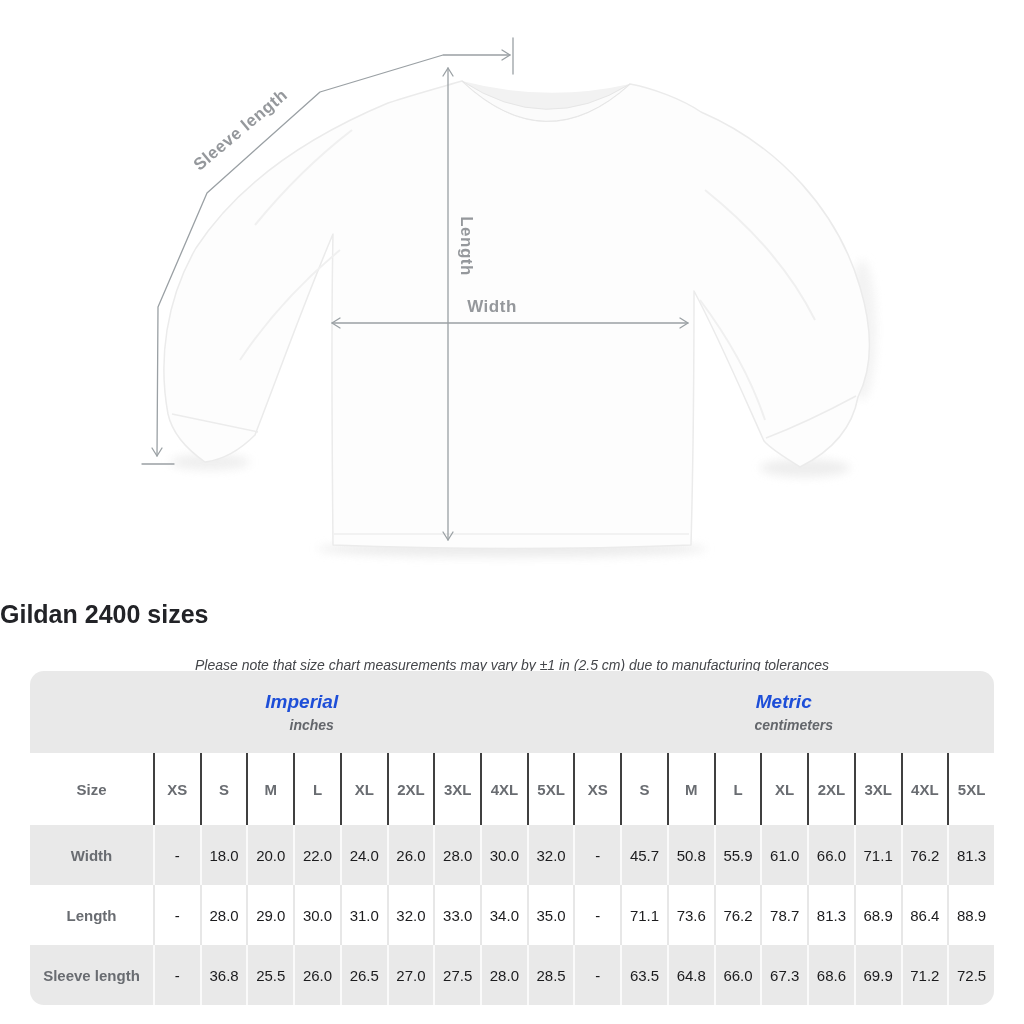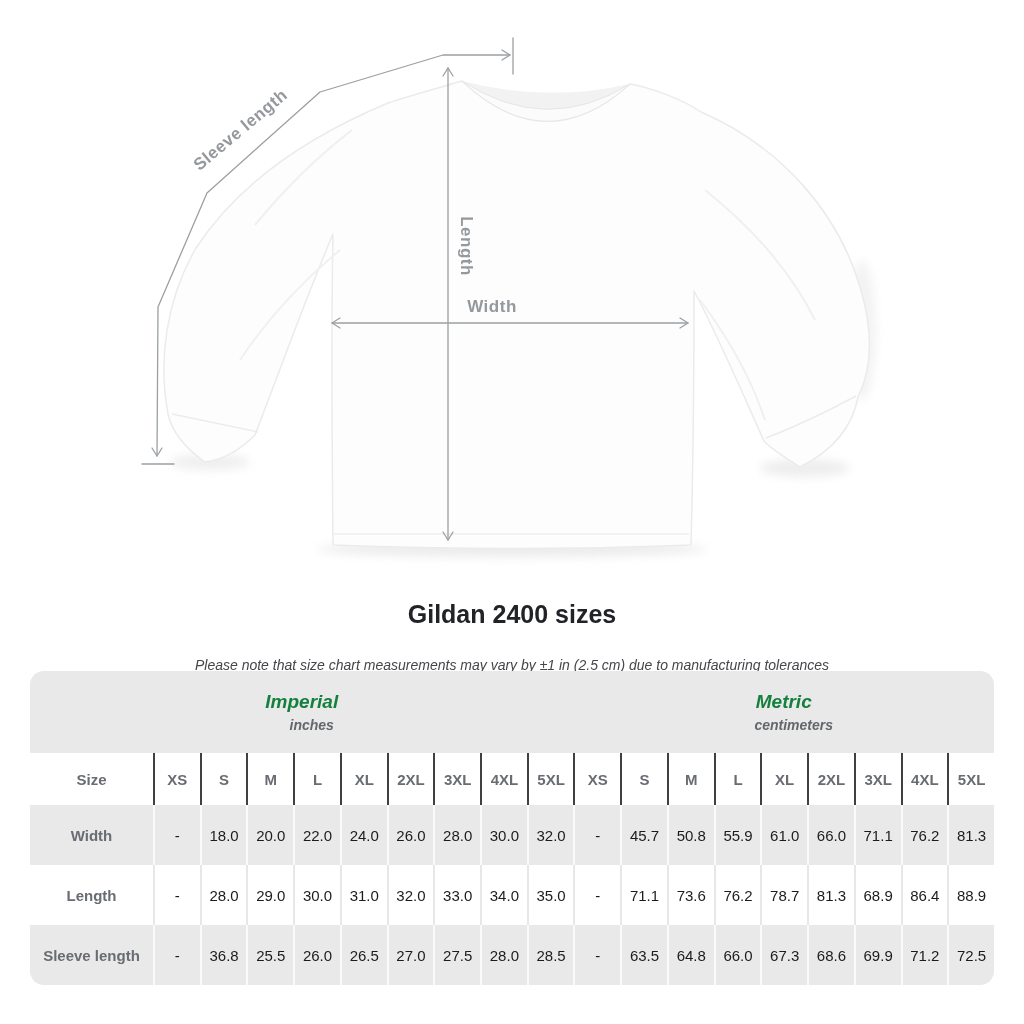--- a/index.html
+++ b/index.html
@@ -17,21 +17,21 @@
     display: block;
   }
   .measure-label {
     font-family: "Liberation Sans", sans-serif;
     font-size: 17px; font-weight: bold;
     fill: #95989c; letter-spacing: .5px;
   }
   
   .title {
     position: absolute; top: 600px; left: 0;
-    width: 1024px; text-align: center;
+    width: 1024px; 
     font-size: 25px; font-weight: bold; color: #222327;
     margin: 0;
   }
   .subtitle {
     position: absolute; top: 657px; left: 0;
     width: 1024px; text-align: center;
     font-size: 14px; font-style: italic; color: #44464a;
     margin: 0;
   }
   
@@ -46,25 +46,25 @@
     border-collapse: separate; border-spacing: 0;
     table-layout: fixed;
   }
   col.col-size { width: 123px; }
   .unit-row th {
     background: #e9e9e9;
     height: 82px;
     text-align: center; vertical-align: middle;
     padding: 0;
   }
-  .unit-name { font-size: 19px; font-weight: bold; font-style: italic; color: #15803d; }
+  .unit-name { font-size: 19px; font-weight: bold; font-style: italic; color: #1d4ed8; }
   .unit-sub  { font-size: 14px; font-style: italic; color: #63666b; margin-top: 4px; padding-left: 20px; }
   .size-row th {
     background: #ffffff;
-    height: 52px;
+    height: 72px;
     font-size: 15px; font-weight: bold; color: #696c71;
     text-align: center; vertical-align: middle;
     padding: 0;
   }
   .size-row th.size-cell { border-left: 2px solid #404040; }
   .data-row th.row-label {
     font-size: 15px; font-weight: bold; color: #696c71;
     text-align: center; vertical-align: middle;
     height: 60px; padding: 0;
   }

